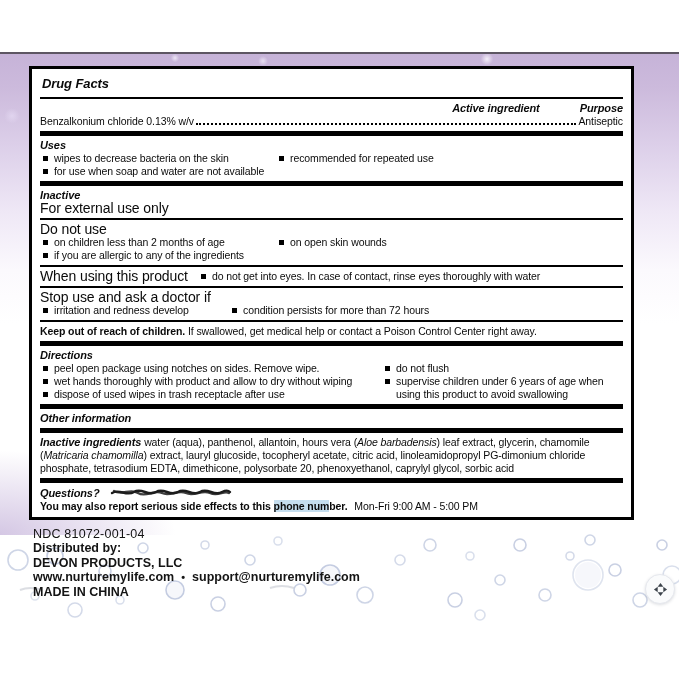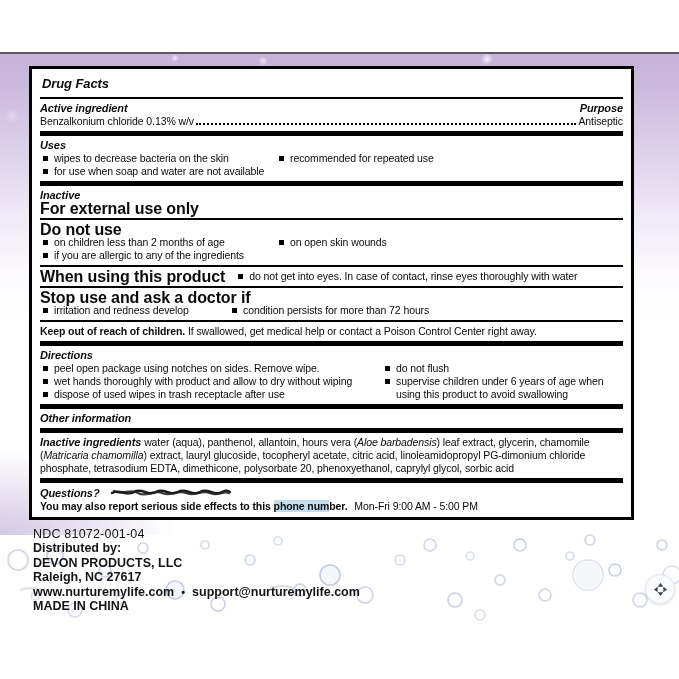--- a/index.html
+++ b/index.html
@@ -27,22 +27,22 @@
   .label-box {
     position:absolute; left:29px; top:66px; width:605px; height:454px;
     background:#fff; border:3px solid #000; padding:3px 8px 2px 8px; overflow:hidden;
     font-size:10.5px; line-height:13px; letter-spacing:-0.1px;
   }
   .df-title { font-size:13px; line-height:20px; font-weight:700; font-style:italic; padding:2px 0 1px 2px; }
   hr.rule  { border:0; height:2px; background:#000; margin:2px 0 3px 0; }
   hr.thin  { border:0; height:2px; background:#000; margin:3px 0; }
   hr.thick { border:0; height:5px; background:#000; margin:3px 0; }
   .h-ital { font-weight:700; font-style:italic; font-size:11px; }
-  .h-bold { font-weight:700; font-size:16px; }
-  .spread { display:flex; justify-content:space-between; align-items:baseline;gap:40px; }
+  .h-bold { font-weight:400; font-size:14px; }
+  .spread { display:flex; justify-content:flex-end; align-items:baseline;gap:40px; }
   .leader-row { display:flex; align-items:center; }
   .leader-row .dots { flex:1; border-bottom:2px dotted #000; margin:0 2px 3px 2px; height:9px; }
   .cols { display:grid; column-gap:4px; }
   .b-row { display:flex; align-items:flex-start; }
   .sq { width:5px; height:5px; background:#000; flex:none; margin:4px 6px 0 3px; }
   .indent { padding-left:14px; }
   .inline-wrap b { font-weight:700; }
   .hl { background:rgba(150,195,225,0.55); }
   .q-row { display:flex; align-items:center; }
   .scribble { margin:0 0 2px 10px; }
@@ -261,21 +261,20 @@
         <span class="reg" style="margin-left:4px;">Mon-Fri 9:00 AM - 5:00 PM</span>
       </div>
     </div>
 
   </div>
 
   <div class="footer">
     <div class="ndc">NDC 81072-001-04</div>
     <div class="b">Distributed by:</div>
     <div class="b">DEVON PRODUCTS, LLC</div>
-    <div class="b">Raleigh, NC 27617</div>
     <div class="site-row">
       <span>www.nurturemylife.com</span>
       <span class="dot">•</span>
       <span>support@nurturemylife.com</span>
     </div>
     <div class="b">MADE IN CHINA</div>
   </div>
 
   <div class="expand-btn">
     <svg width="15" height="15" viewBox="0 0 16 16">

